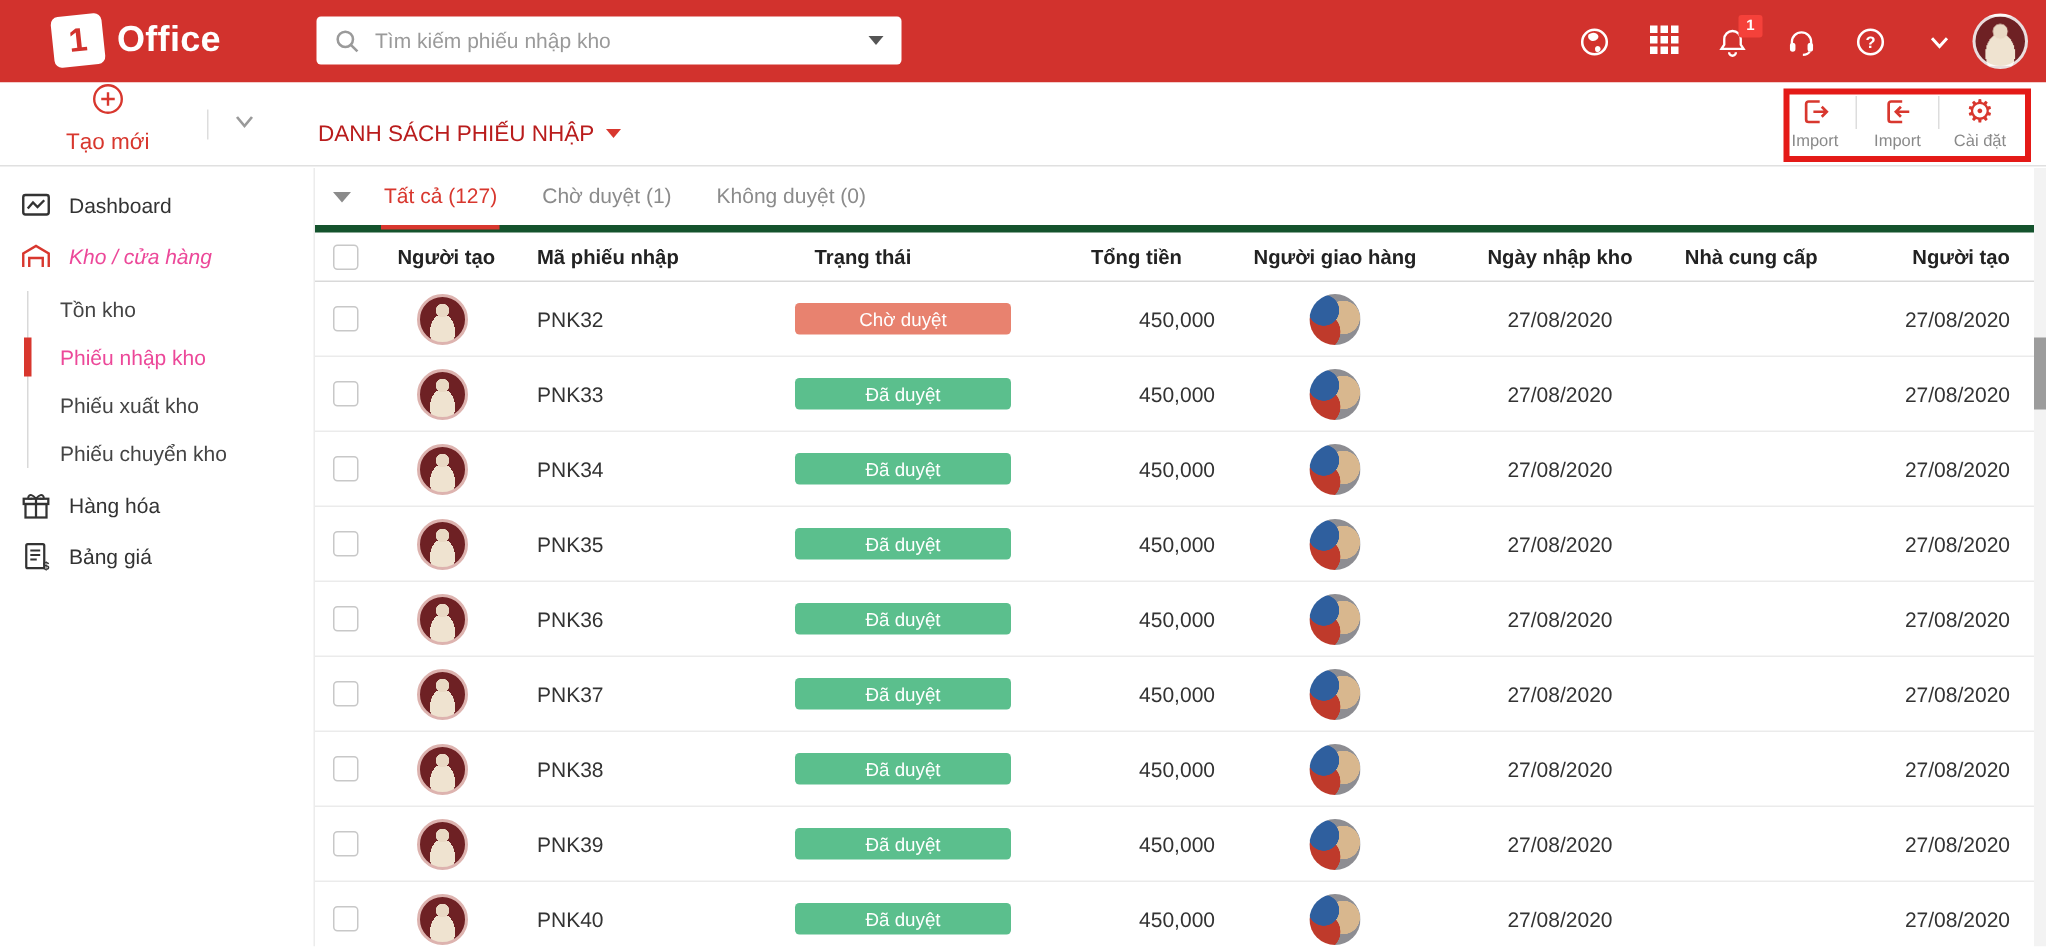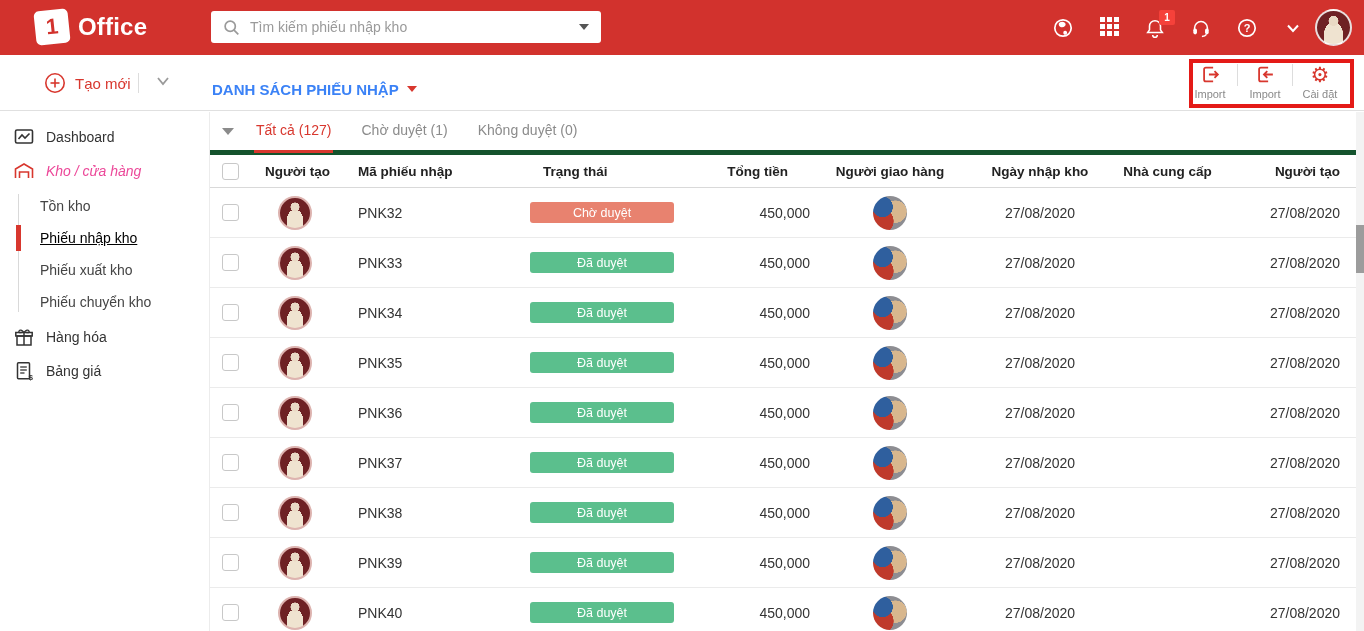--- a/index.html
+++ b/index.html
@@ -33,25 +33,25 @@
     border-radius:2px; padding:0 3px; }
   .avatar-top { position:absolute; right:12px; top:9px; width:37px; height:37px; border-radius:50%;
     border:2px solid rgba(255,255,255,.85); cursor:pointer;
     background: radial-gradient(circle at 50% 30%, #e9d9c4 0 17%, rgba(0,0,0,0) 18%),
       radial-gradient(ellipse 30% 42% at 50% 76%, #efe3d0 0 99%, rgba(0,0,0,0) 100%), #6e2124; }
 
   
   .toolbar { position:absolute; left:0; top:55px; width:100%; height:56px; background:#fff;
     border-bottom:1px solid #e0e0e0; }
   .create-btn { position:absolute; left:44px; top:0; height:56px; display:flex; align-items:center;
-    gap:9px; color:#d8372e; font-size:15px; cursor:pointer; }
+    gap:9px; color:#d8372e; font-size:15px; cursor:pointer;flex-direction:column; }
   .tb-divider { position:absolute; left:138px; top:18px; width:1px; height:20px; background:#ddd; }
   .tb-chevron { position:absolute; left:154px; top:17px; cursor:pointer; }
   .list-title { position:absolute; left:212px; top:0; height:68px; display:flex; align-items:center;
-    gap:8px; color:#3b82f6; font-size:15px; font-weight:700; cursor:pointer; }
+    gap:8px; color:#b91c1c; font-size:15px; font-weight:400; cursor:pointer; }
   .caret-red { width:0; height:0; border-left:5px solid transparent; border-right:5px solid transparent;
     border-top:6px solid #d8372e; }
 
   .toolbar-actions { position:absolute; right:18px; top:6px; display:flex; align-items:center; }
   .action-btn { width:52px; display:flex; flex-direction:column; align-items:center; gap:3px;
     cursor:pointer; padding-top:3px; }
   .action-btn .lbl { font-size:11px; color:#8a8a8a; }
   .action-divider { width:1px; height:22px; background:#ddd; margin:0 1px 12px 1px; }
   .gear-glyph { font-size:21px; line-height:20px; color:#d8372e; }
 
@@ -61,21 +61,21 @@
   
   .sidebar { position:absolute; left:0; top:112px; width:210px; bottom:0; background:#fff;
     border-right:1px solid #ececec; padding-top:8px; }
   .side-item { height:34px; display:flex; align-items:center; padding-left:14px; gap:12px;
     font-size:14px; color:#333; cursor:pointer; }
   .side-item.active { color:#ec4899;font-style:italic; }
   .side-sub-group { position:relative; margin:2px 0; }
   .tree-line { position:absolute; left:18px; top:4px; bottom:6px; width:1px; background:#d9d9d9; }
   .side-sub { height:32px; display:flex; align-items:center; padding-left:40px; font-size:14px;
     color:#444; cursor:pointer; position:relative; }
-  .side-sub.active { color:#000000;text-decoration:underline; }
+  .side-sub.active { color:#ec4899; }
   .active-bar { position:absolute; left:16px; top:3px; width:5px; height:26px; background:#d8372e; }
 
   
   .content { position:absolute; left:210px; top:112px; right:8px; bottom:0; background:#fff; }
   .tabs { height:43px; display:flex; align-items:center; padding-left:12px; border-bottom:5px solid #14532d; }
   .tabs-caret { width:0; height:0; border-left:6px solid transparent; border-right:6px solid transparent;
     border-top:7px solid #8b8b8b; margin-right:20px; cursor:pointer; }
   .tab { font-size:14px; color:#8b8b8b; margin-right:26px; cursor:pointer; height:43px;
     display:flex; align-items:center; border-bottom:3px solid transparent; padding:0 2px; }
   .tab.active { color:#d8372e; border-bottom-color:#d8372e; }

